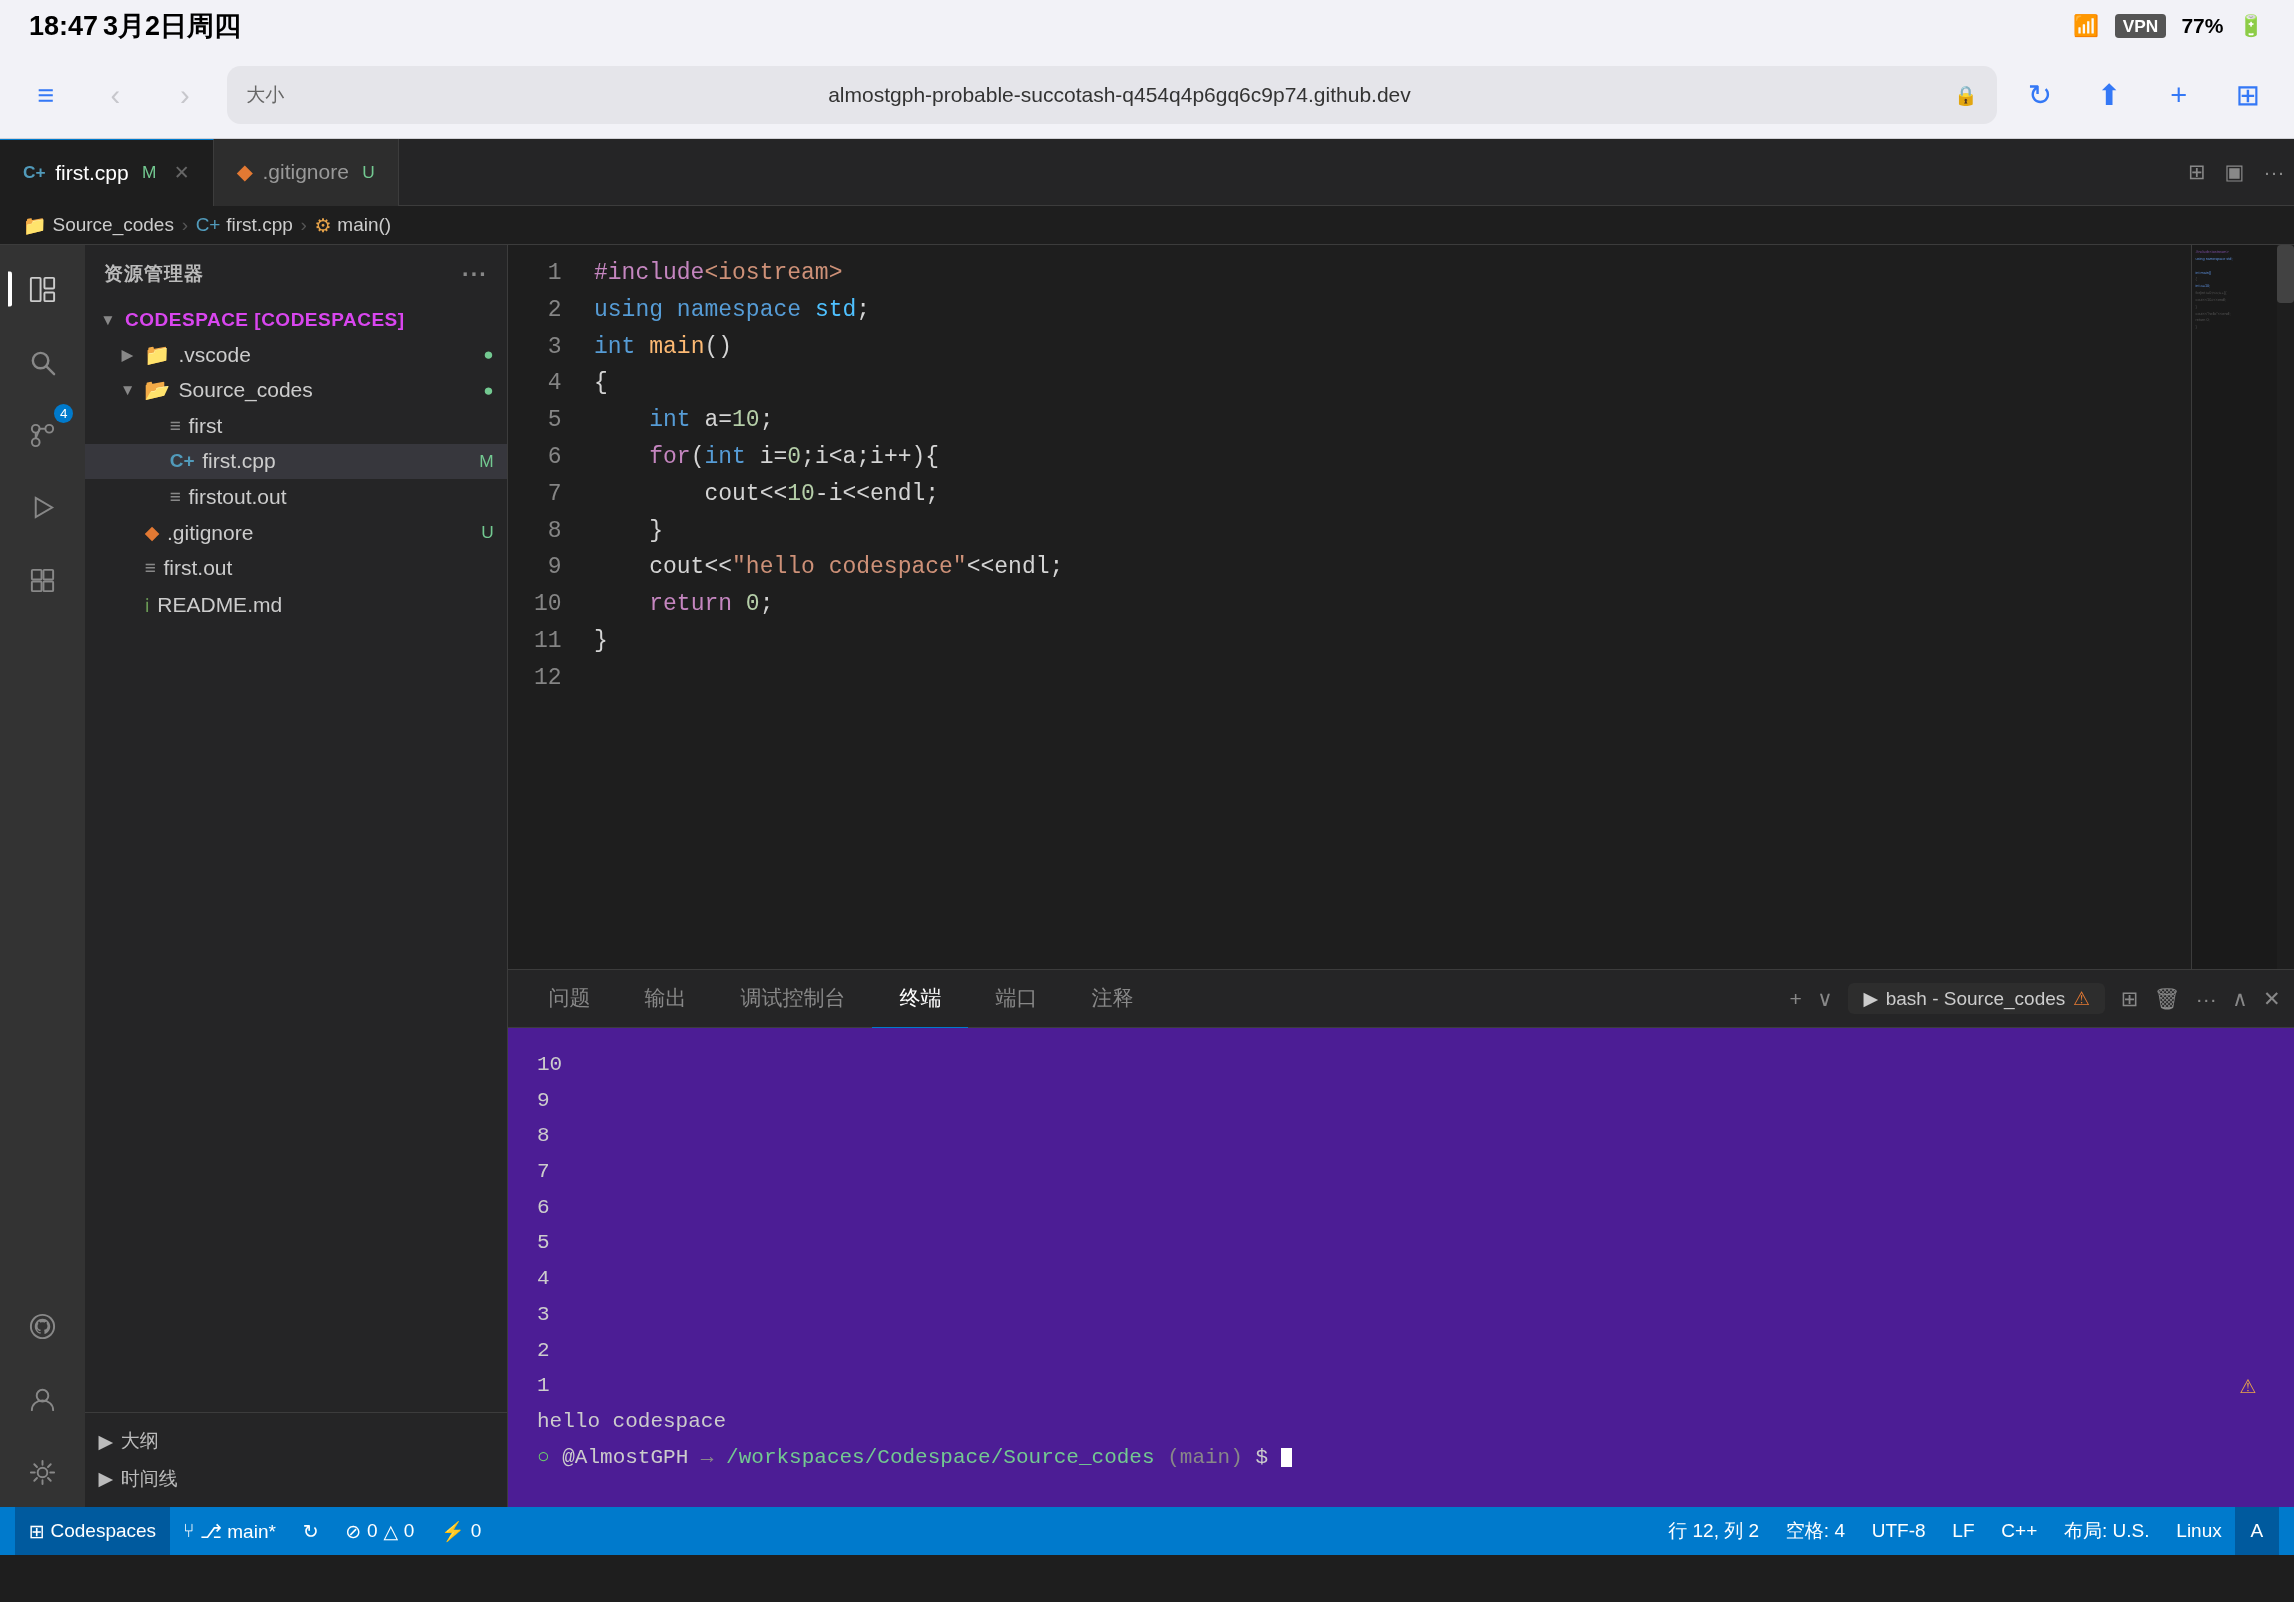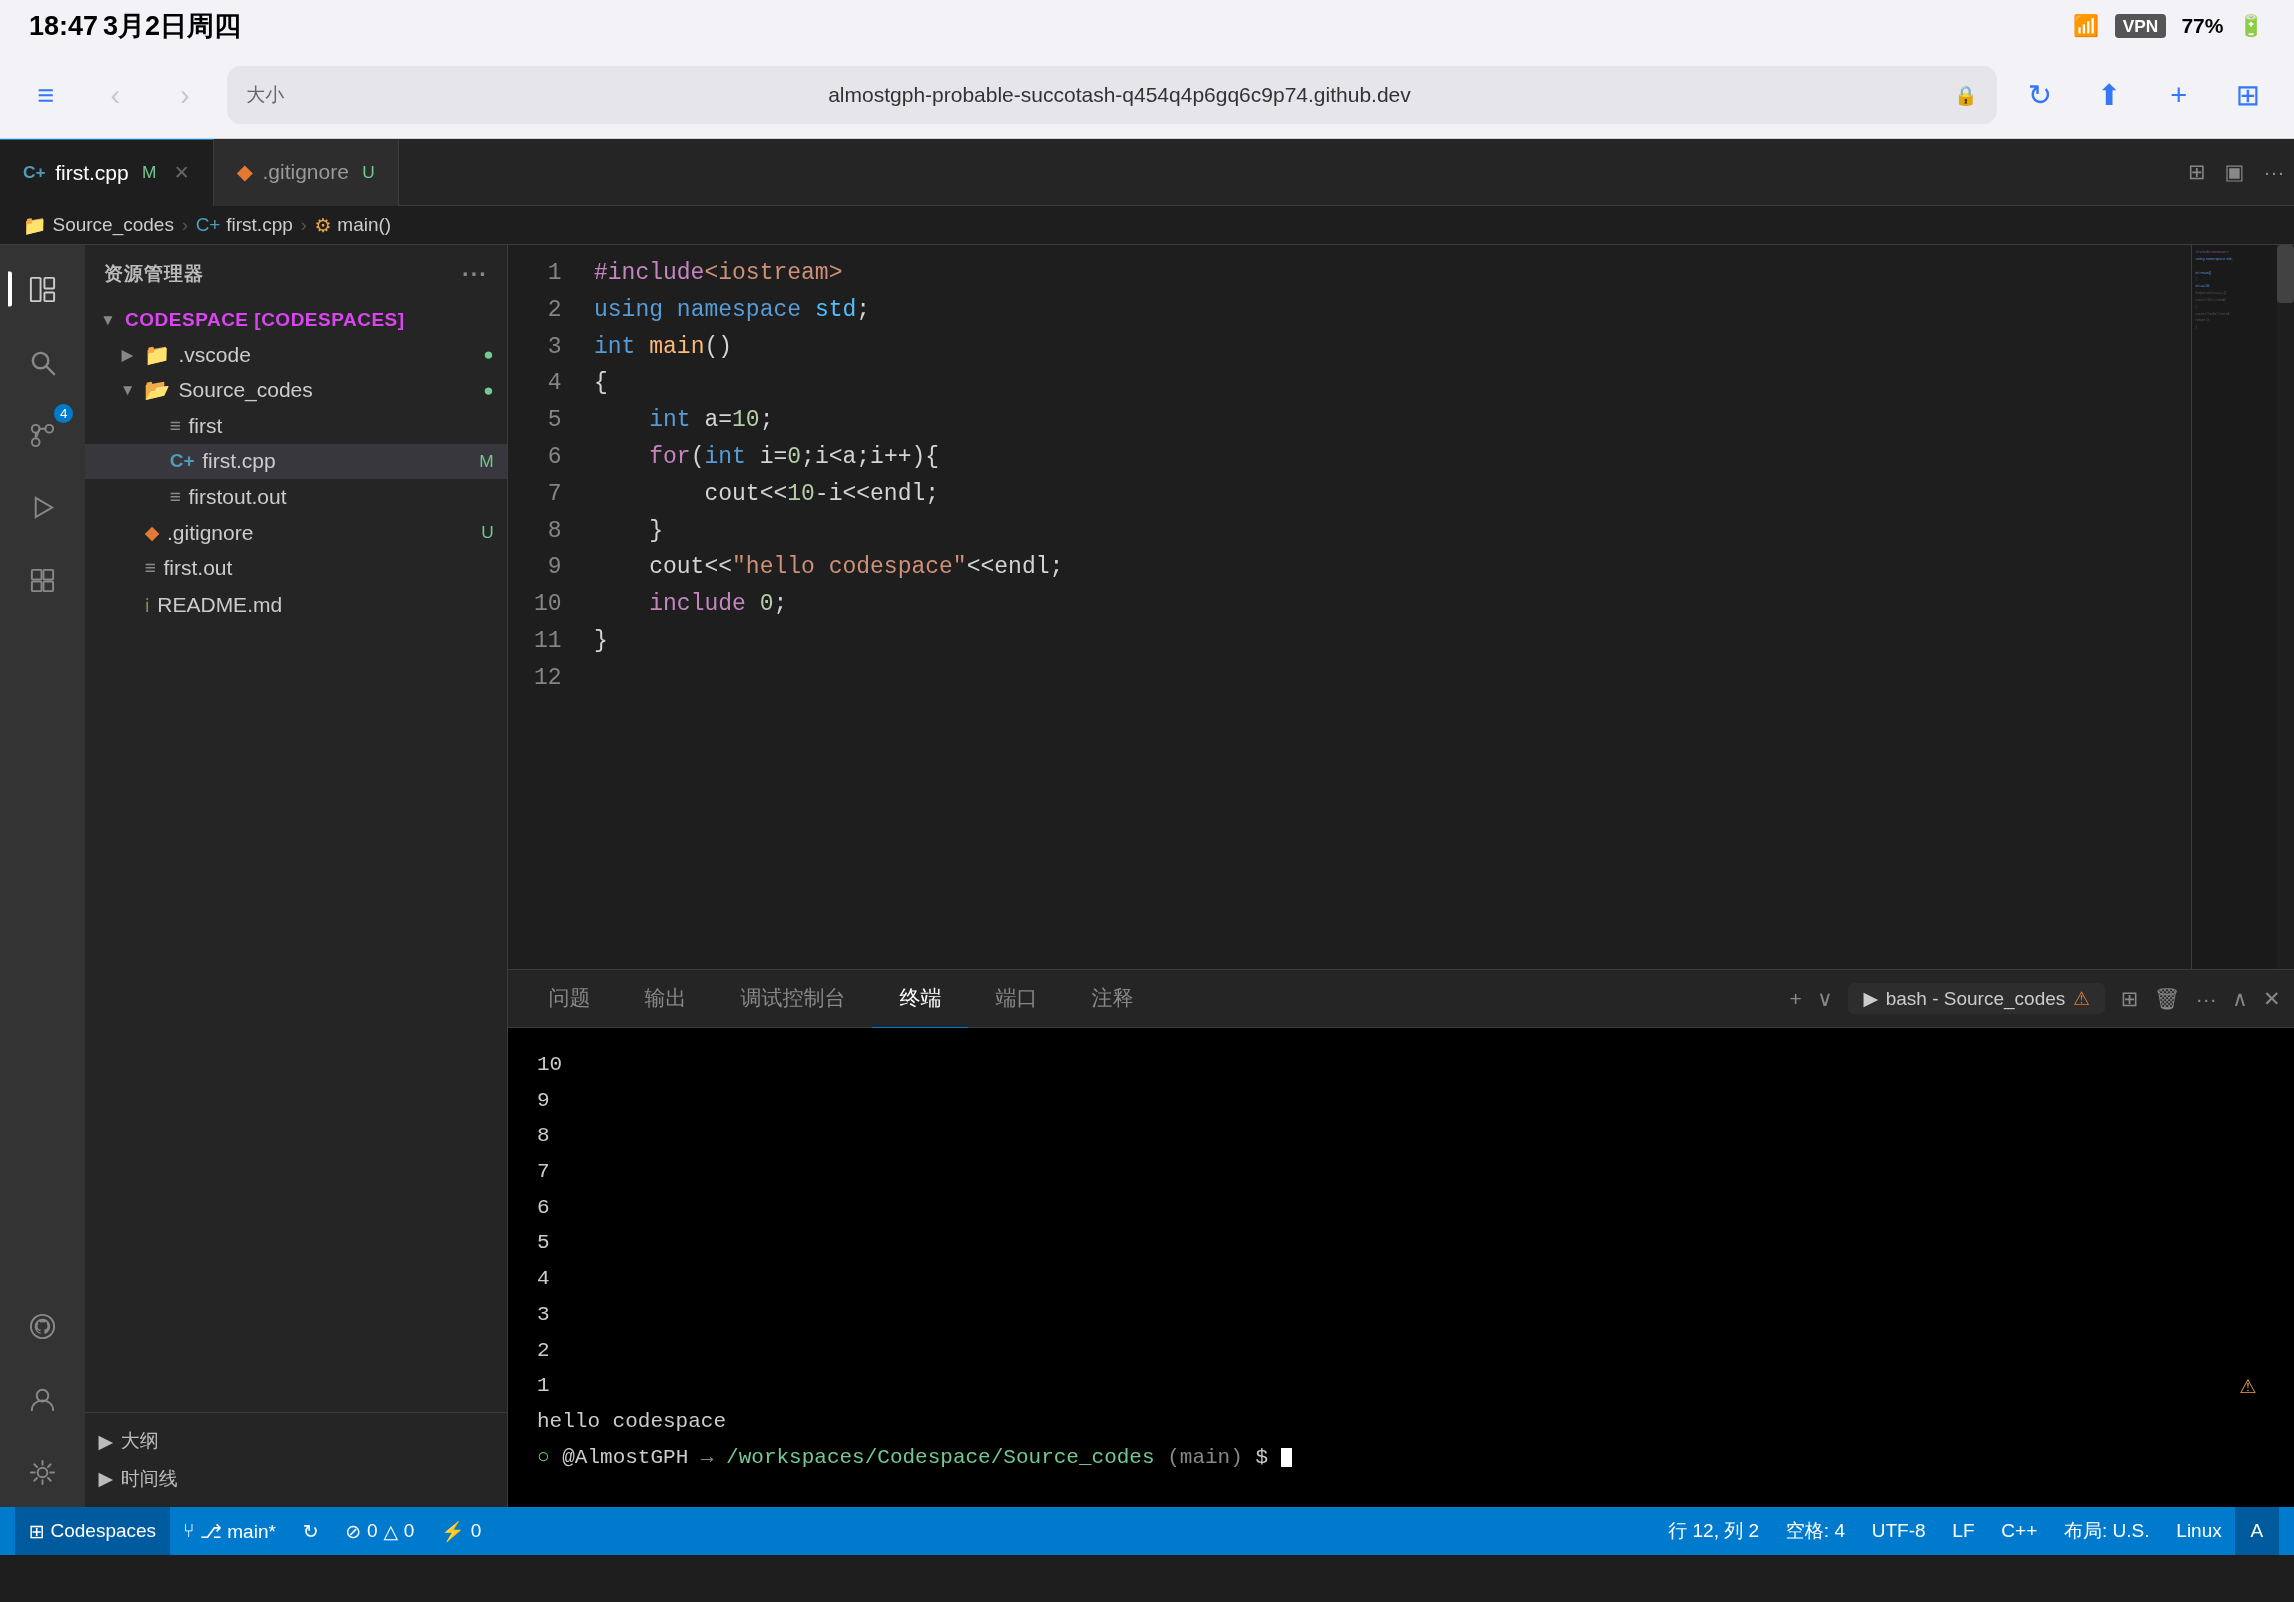--- a/index.html
+++ b/index.html
@@ -277,21 +277,21 @@
       top: 0;
       width: 100%;
       height: 58px;
       background: #424242;
       border-radius: 3.8px;
     }
     
     
     .terminal-panel {
       height: 538px;
-      background: #000000;
+      background: #4c1d95;
       border-top: 1.9px solid #3c3c3c;
       display: flex;
       flex-direction: column;
     }
     .terminal-tab-bar {
       display: flex;
       align-items: center;
       background: #252526;
       height: 58px;
       padding: 0 13.4px;
@@ -618,21 +618,21 @@
           <div class="code-line"><span class="inc">#include</span><span class="header">&lt;iostream&gt;</span></div>
           <div class="code-line"><span class="kw-blue">using</span> <span class="kw-blue">namespace</span> <span class="ns">std</span>;</div>
           <div class="code-line"></div>
           <div class="code-line"><span class="kw-blue">int</span> <span class="kw-yellow">main</span>()</div>
           <div class="code-line">{</div>
           <div class="code-line">    <span class="kw-blue">int</span> a=<span class="num">10</span>;</div>
           <div class="code-line">    <span class="kw-pink">for</span>(<span class="kw-blue">int</span> i=<span class="num">0</span>;i&lt;a;i++){</div>
           <div class="code-line">        cout&lt;&lt;<span class="num">10</span>-i&lt;&lt;endl;</div>
           <div class="code-line">    }</div>
           <div class="code-line">    cout&lt;&lt;<span class="str-orange">"hello codespace"</span>&lt;&lt;endl;</div>
-          <div class="code-line">    <span class="kw-pink">include</span> <span class="num">0</span>;</div>
+          <div class="code-line">    <span class="kw-pink">return</span> <span class="num">0</span>;</div>
           <div class="code-line">}</div>
         </div>
 
         <div class="minimap">
           <div class="minimap-content">
             <div style="color:#7a4c9e;font-size:3.8px;line-height:1.8;">#include&lt;iostream&gt;</div>
             <div style="color:#5b8dd9;font-size:3.8px;line-height:1.8;">using namespace std;</div>
             <div style="font-size:3.8px;line-height:1.8;">&nbsp;</div>
             <div style="color:#5b8dd9;font-size:3.8px;line-height:1.8;">int main()</div>
             <div style="font-size:3.8px;line-height:1.8;">{</div>

